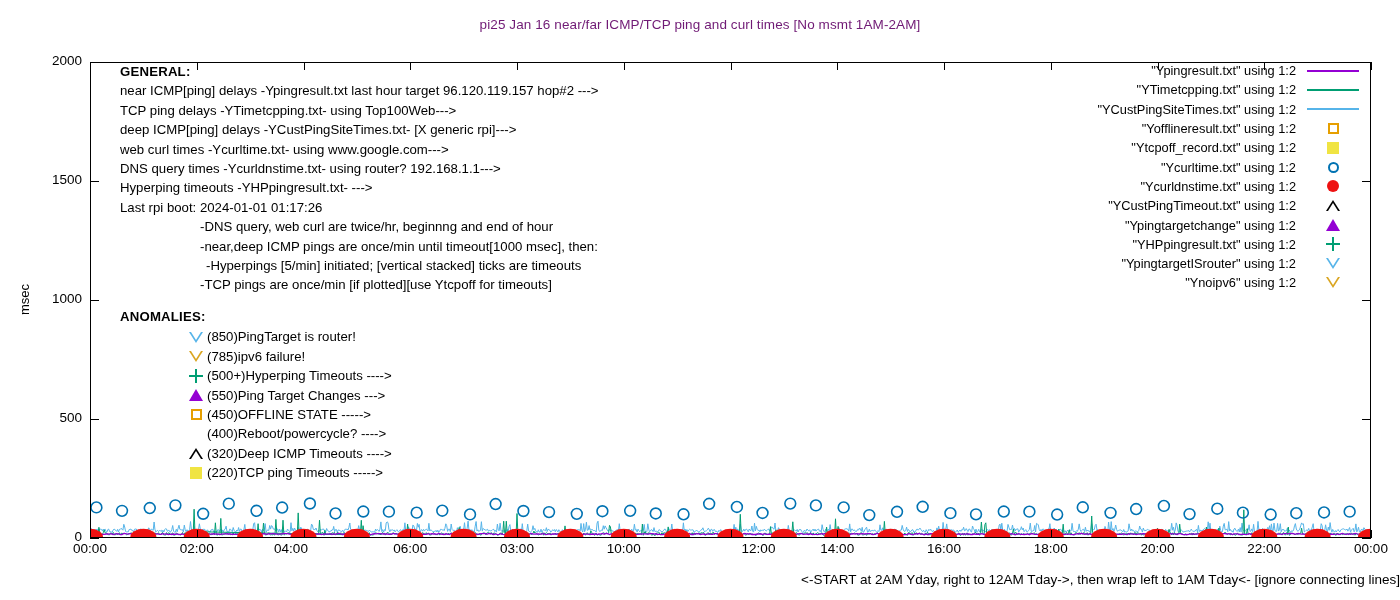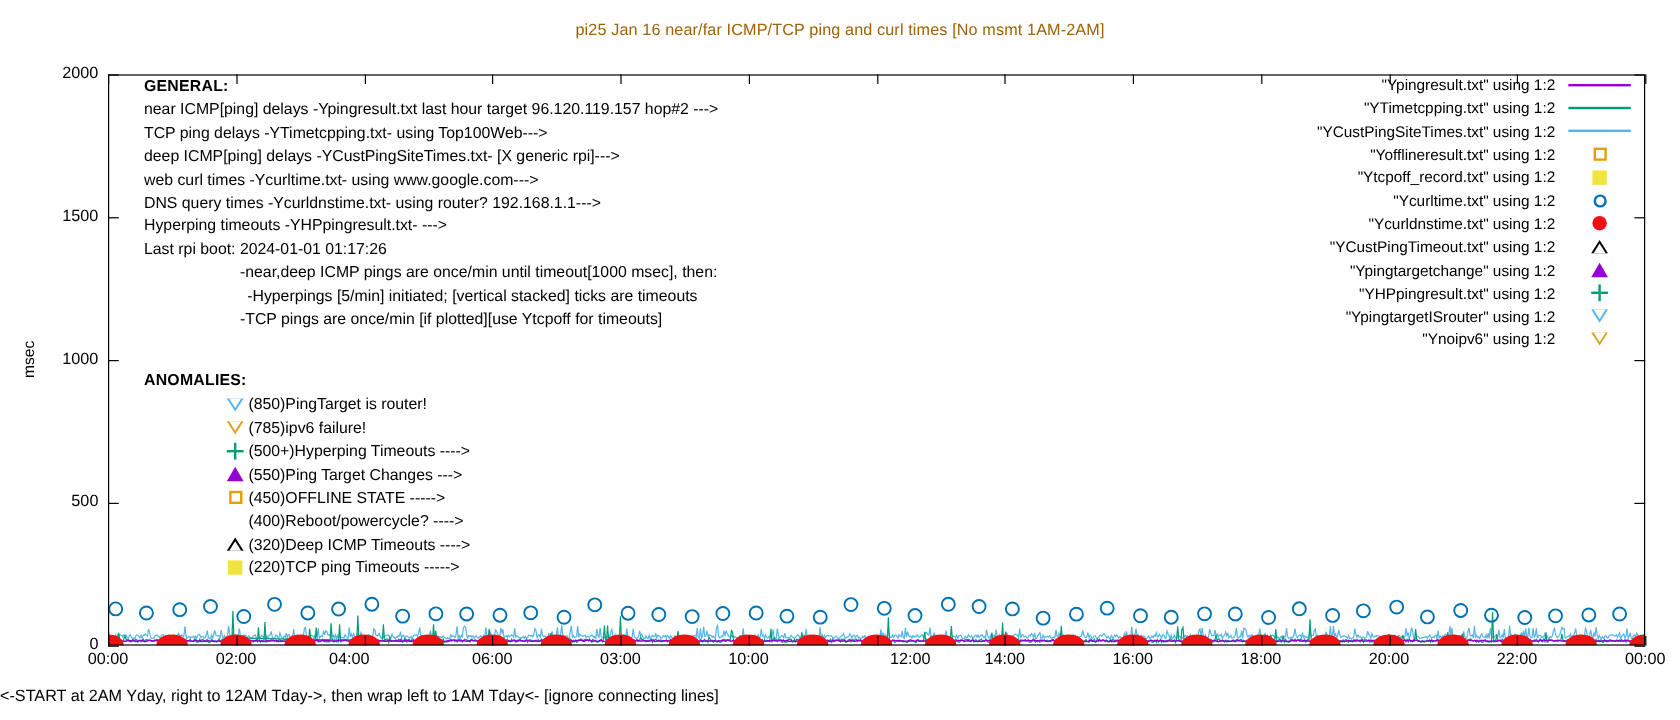--- a/index.html
+++ b/index.html
@@ -1,40 +1,40 @@
 <!DOCTYPE html>
 <html><head>
 <meta charset="utf-8">
 <style>
   html,body{margin:0;padding:0;background:#ffffff;}
   body{width:1400px;height:600px;position:relative;overflow:hidden;
        font-family:"Liberation Sans","DejaVu Sans",sans-serif;color:#000;}
   #root{position:absolute;inset:0;}
 
   .title{position:absolute;left:0;top:17px;width:1400px;text-align:center;
-         font-size:13.5px;color:#a16207;letter-spacing:0.1px;}
+         font-size:13.5px;color:#701a75;letter-spacing:0.1px;}
 
   
   .plot-frame{position:absolute;left:90px;top:62px;width:1281px;height:476px;
               border:1.4px solid #000;box-sizing:border-box;background:transparent;}
   .plot-inner{position:absolute;left:90px;top:62px;width:1281px;height:476px;overflow:hidden;}
 
   
   .ylabel{position:absolute;left:-6px;top:292px;width:60px;text-align:center;
           font-size:13px;transform:rotate(-90deg);transform-origin:center;}
   .ytick{position:absolute;right:0;width:60px;text-align:right;font-size:13.5px;
          transform:translateY(-9px);}
   .ytickmark{position:absolute;left:90px;width:9px;height:0;border-top:1.4px solid #000;}
   .ytickmark.r{left:auto;right:29px;}
 
   
   .xtick{position:absolute;top:541px;font-size:13.5px;transform:translateX(-50%);}
   .xtickmark{position:absolute;top:538px;width:0;height:8px;border-left:1.4px solid #000;}
   .xtickmark.t{top:62px;}
-  .xcaption{position:absolute;left:0;top:572px;width:1400px;text-align:left;font-size:13.5px;}
+  .xcaption{position:absolute;left:0;top:572px;width:1400px;text-align:right;font-size:13.5px;}
 
   
   .general{position:absolute;left:120px;top:62px;font-size:13.2px;line-height:19.4px;}
   .general .hdr{font-weight:bold;letter-spacing:0.2px;}
   .general .ind1{padding-left:0px;}
   .general .ind2{padding-left:80px;}
   .general .ind3{padding-left:86px;}
 
   .anomalies{position:absolute;left:120px;top:307px;font-size:13.2px;line-height:19.4px;}
   .anomalies .hdr{font-weight:bold;letter-spacing:0.2px;margin-bottom:1px;}
@@ -227,20 +227,21 @@
 
   <div class="general">
     <div class="hdr">GENERAL:</div>
     <div class="ind1">near ICMP[ping] delays -Ypingresult.txt last hour target 96.120.119.157 hop#2 ---&gt;</div>
     <div class="ind1">TCP ping delays -YTimetcpping.txt- using Top100Web---&gt;</div>
     <div class="ind1">deep ICMP[ping] delays -YCustPingSiteTimes.txt- [X generic rpi]---&gt;</div>
     <div class="ind1">web curl times -Ycurltime.txt- using www.google.com---&gt;</div>
     <div class="ind1">DNS query times -Ycurldnstime.txt- using router? 192.168.1.1---&gt;</div>
     <div class="ind1">Hyperping timeouts -YHPpingresult.txt- ---&gt;</div>
     <div class="ind1">Last rpi boot: 2024-01-01 01:17:26</div>
+    <div class="ind2">-DNS query, web curl are twice/hr, beginnng and end of hour</div>
     <div class="ind2">-near,deep ICMP pings are once/min until timeout[1000 msec], then:</div>
     <div class="ind3"> -Hyperpings [5/min] initiated; [vertical stacked] ticks are timeouts</div>
     <div class="ind2">-TCP pings are once/min [if plotted][use Ytcpoff for timeouts]</div>
   </div>
 
   <div class="anomalies">
     <div class="hdr">ANOMALIES:</div>
     <div id="anomalies-rows">
         <div class="arow">
           <span class="mk">

